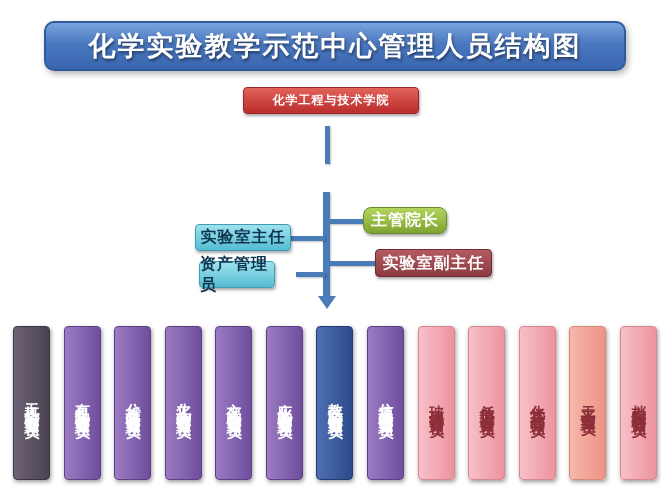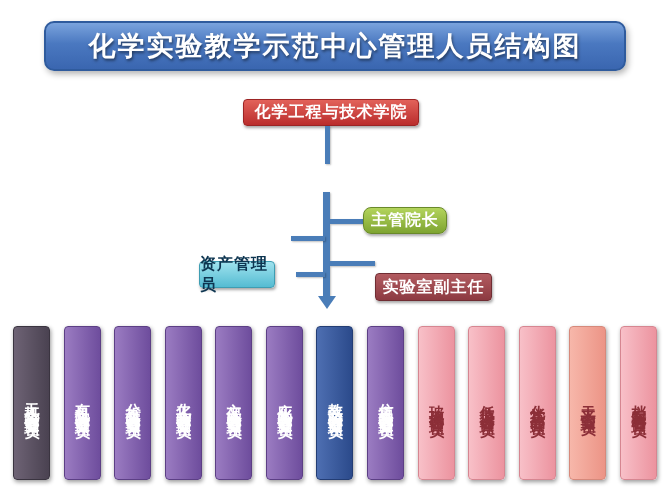--- a/index.html
+++ b/index.html
@@ -20,21 +20,21 @@
 
   .node {
     position:absolute; display:flex; align-items:center; justify-content:center;
     font-weight:bold; border-radius:4px; letter-spacing:1px;
     box-shadow:1px 2px 3px rgba(0,0,0,.35);
   }
   .red     { background:linear-gradient(#e2625a,#ba2d2c); color:#fff; border:1px solid #9c2424; }
   .crimson { background:linear-gradient(#c5525b,#992c36); color:#fff; border:1px solid #7e232c; }
   .cyan    { background:linear-gradient(#9fe2ee,#55bcd2); color:#0d3550; border:1px solid #3e9db2; }
   .green   { background:linear-gradient(#b3d45c,#7ea431); color:#fff; border:1px solid #69892a; }
-  .maroon  { background:linear-gradient(#b25b60,#8c3a41); color:#fff; border:1px solid #702d33;margin-top:24px; }
+  .maroon  { background:linear-gradient(#b25b60,#8c3a41); color:#fff; border:1px solid #702d33; }
 
   .line  { position:absolute; background:#4a7db8; box-shadow:1px 1px 2px rgba(0,0,0,.25); }
   .arrow {
     position:absolute; width:0; height:0;
     border-left:9px solid transparent; border-right:9px solid transparent;
     border-top:13px solid #4a7db8;
   }
 
   .bottom-row {
     position:absolute; left:13px; top:326px; width:644px; height:154px;
@@ -53,31 +53,32 @@
   .v-pink   { background:linear-gradient(to right,#f8c0c8,#ec939f); color:#8c2f38; border:1px solid #d68691; }
   .v-salmon { background:linear-gradient(to right,#f7b7aa,#ec9486); color:#8c2f38; border:1px solid #d6897b; }
 </style>
 </head>
 <body>
 
 <div class="canvas">
 
   <div class="title">化学实验教学示范中心管理人员结构图</div>
 
-  <div class="node red" style="left:243px; top:99px; width:176px; height:27px; font-size:16px;">化学工程与技术学院</div>
+  <div class="node red" style="left:243px; top:87px; width:176px; height:27px; font-size:12px;">化学工程与技术学院</div>
 
   <div class="line" style="left:325px; top:126px; width:5px; height:38px;"></div>
 
 
   <div class="line" style="left:323px; top:192px; width:7px; height:106px;"></div>
 
   <div class="line" style="left:330px; top:219px; width:33px; height:5px;"></div>
   <div class="node green" style="left:363px; top:207px; width:84px; height:27px; font-size:16px;border-radius:8px;">主管院长</div>
 
   <div class="line" style="left:291px; top:236px; width:34px; height:5px;"></div>
+  <div class="node cyan" style="left:195px; top:224px; width:96px; height:27px; font-size:16px;">实验室主任</div>
 
   <div class="line" style="left:330px; top:261px; width:45px; height:5px;"></div>
   <div class="node maroon" style="left:375px; top:249px; width:117px; height:28px; font-size:16px;">实验室副主任</div>
 
   <div class="line" style="left:296px; top:272px; width:29px; height:5px;"></div>
   <div class="node cyan" style="left:199px; top:261px; width:76px; height:27px; font-size:16px;">资产管理员</div>
 
   <div class="arrow" style="left:318px; top:296px;"></div>
 
   <div class="bottom-row">

